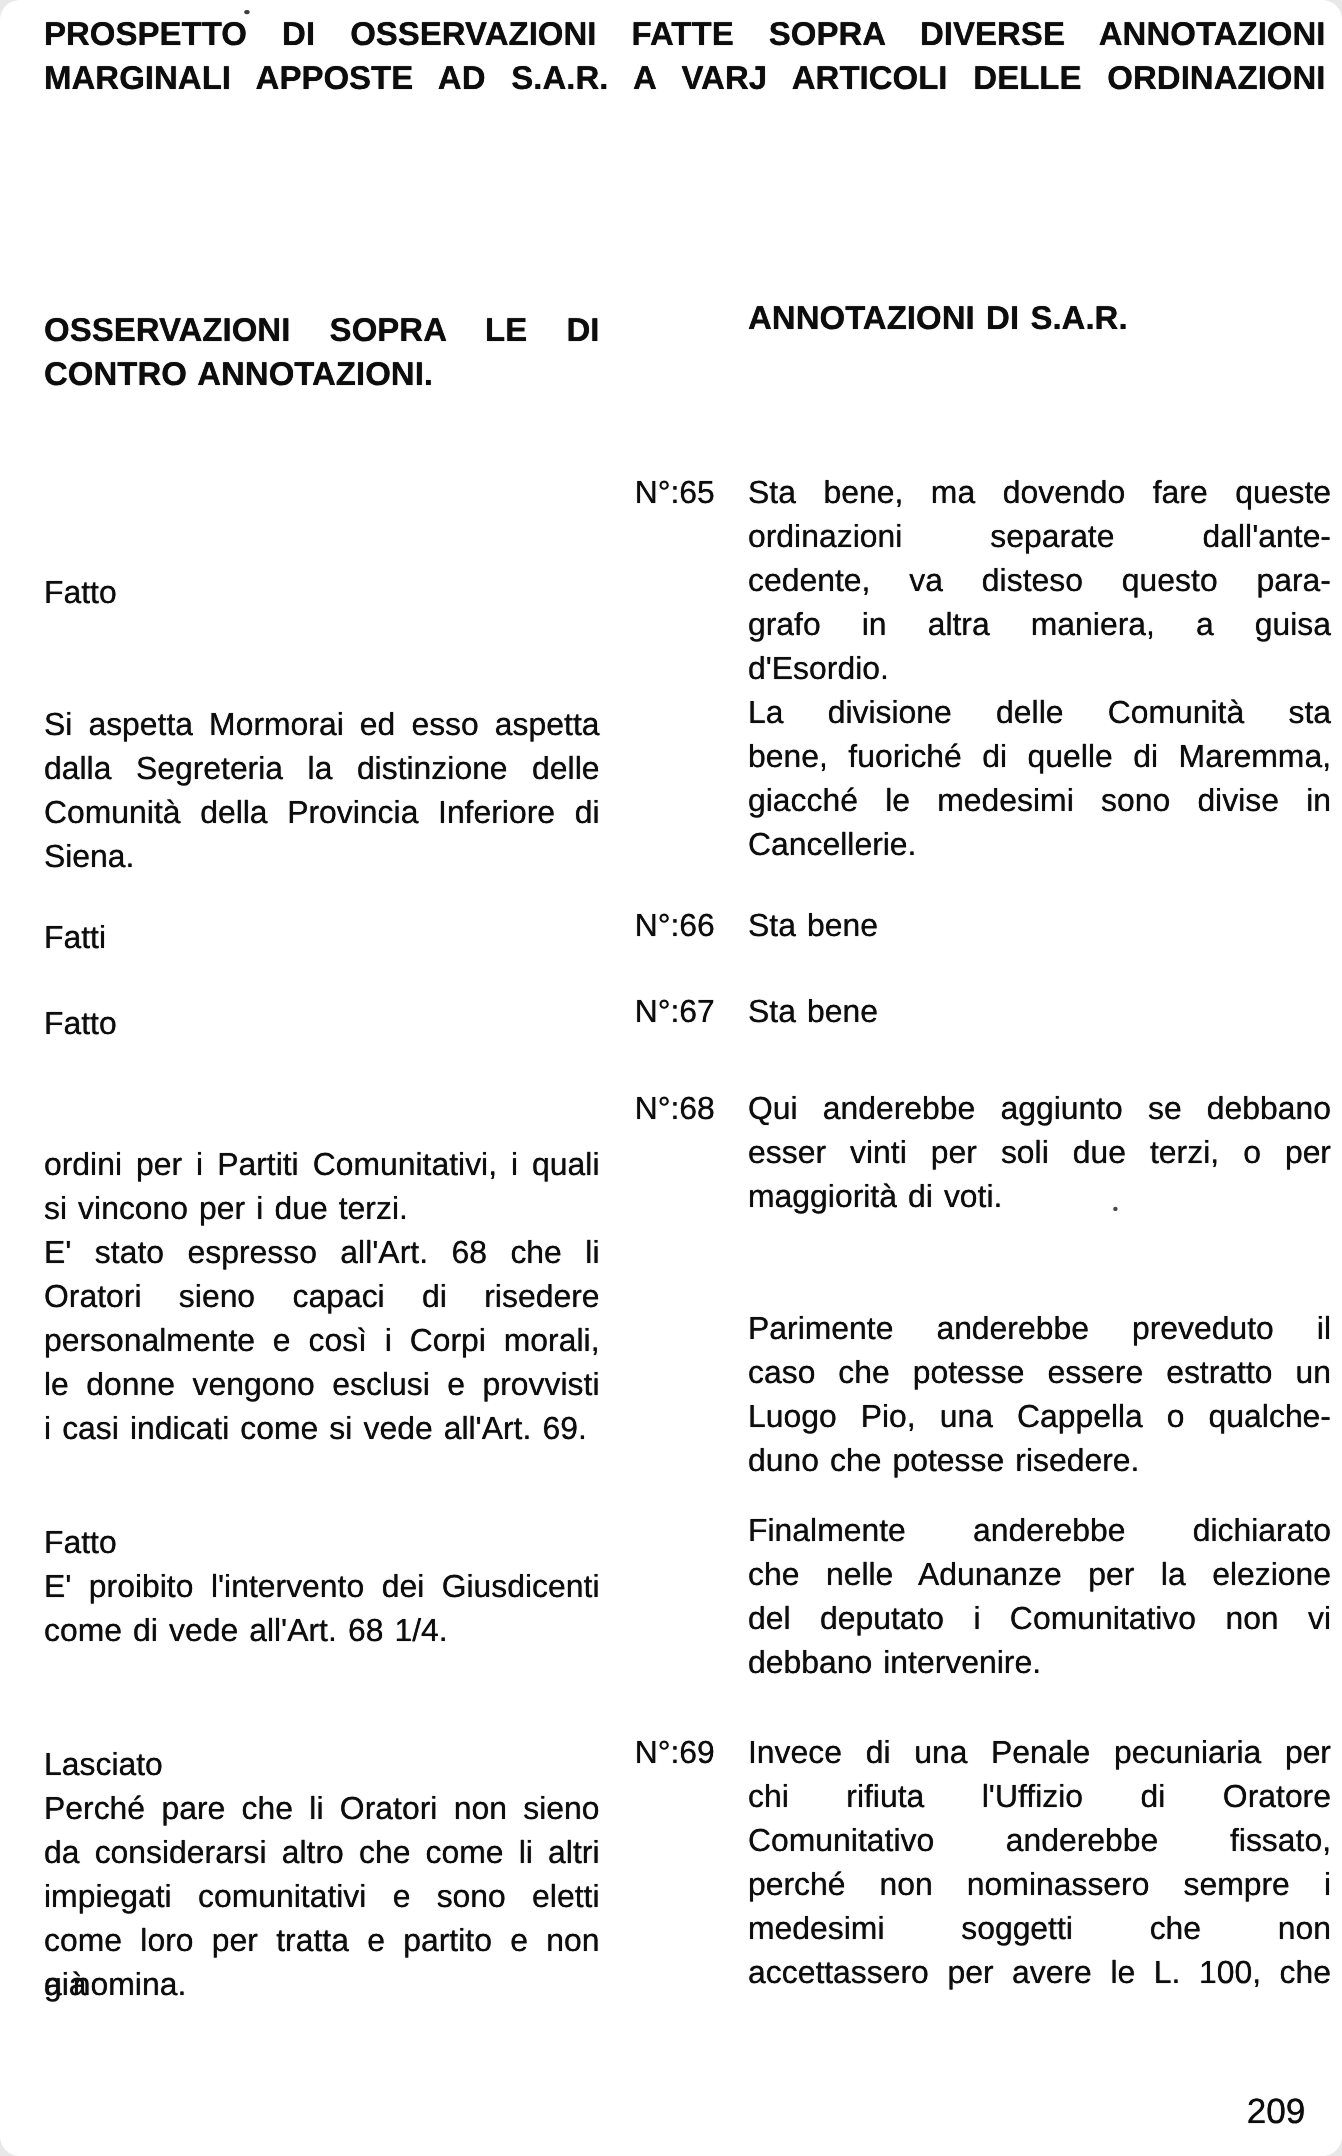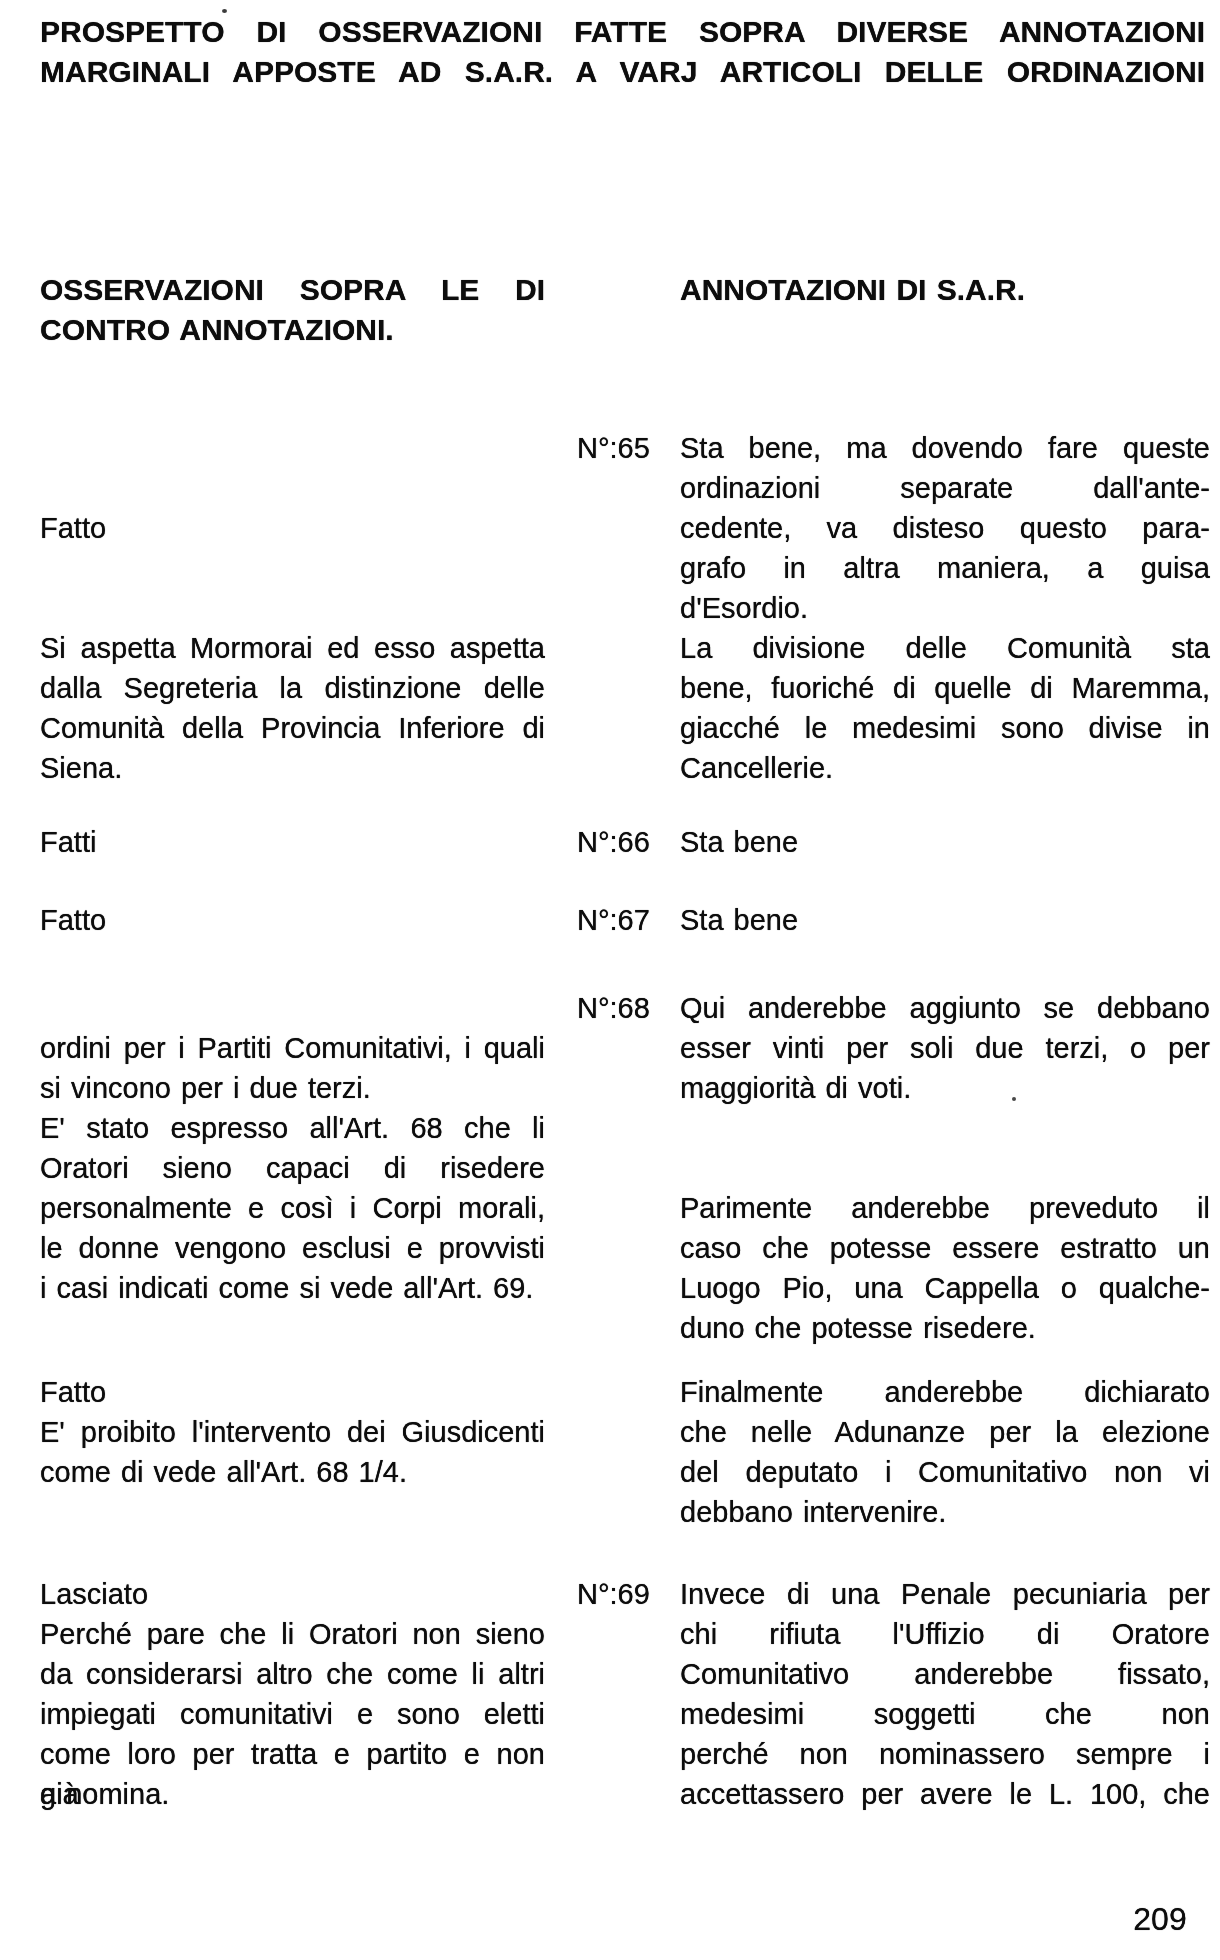--- a/index.html
+++ b/index.html
@@ -6,36 +6,37 @@
   html, body { margin: 0; padding: 0; background: #e8e8e8; }
   .page {
     position: relative;
     width: 1220px;
     height: 1960px;
     background: #ffffff;
     color: #0d0d0d;
     font-family: "Liberation Sans", sans-serif;
     overflow: hidden;
     margin: 0 auto;
+    border-radius: 18px;
   }
   
   .ink { text-shadow: 0 0 0.7px currentColor; }
 
   .abs { position: absolute; }
 
   
   .title { left: 40px; width: 1165px; }
   .tl {
     font-size: 30px; font-weight: 700;
     height: 40px; line-height: 40px;
     letter-spacing: 0px;
   }
 
   
-  .lcol  { left: 40px;  width: 505px; }
+  .lcol  { left: 40px;  width: 505px; margin-top: 11px; }
   .rtext { left: 680px; width: 530px; }
   .rnum  { left: 577px; width: 100px; }
 
   
   .bl { font-size: 29px; line-height: 40px; height: 40px; word-spacing: 2px; }
   .jl { text-align: justify; text-align-last: justify; }
   .ll { text-align: left; }
 
   
   .hl { font-size: 30px; font-weight: 700; line-height: 40px; height: 40px; word-spacing: 2px; }
@@ -146,20 +147,20 @@
     <div class="bl jl">da considerarsi altro che come li altri</div>
     <div class="bl jl">impiegati comunitativi e sono eletti</div>
     <div class="bl jl">come loro per tratta e partito e non già</div>
     <div class="bl ll">a nomina.</div>
   </div>
   <div class="abs rnum num ink" style="top:1574px">N°:69</div>
   <div class="abs rtext ink" style="top:1574px">
     <div class="bl jl">Invece di una Penale pecuniaria per</div>
     <div class="bl jl">chi rifiuta l'Uffizio di Oratore</div>
     <div class="bl jl">Comunitativo anderebbe fissato,</div>
+    <div class="bl jl">perché non nominassero sempre i</div>
     <div class="bl jl">medesimi soggetti che non</div>
-    <div class="bl jl">perché non nominassero sempre i</div>
     <div class="bl jl">accettassero per avere le L. 100, che</div>
   </div>
 
   <div class="abs pagenum ink">209</div>
 
 </div>
 
 </body></html>

